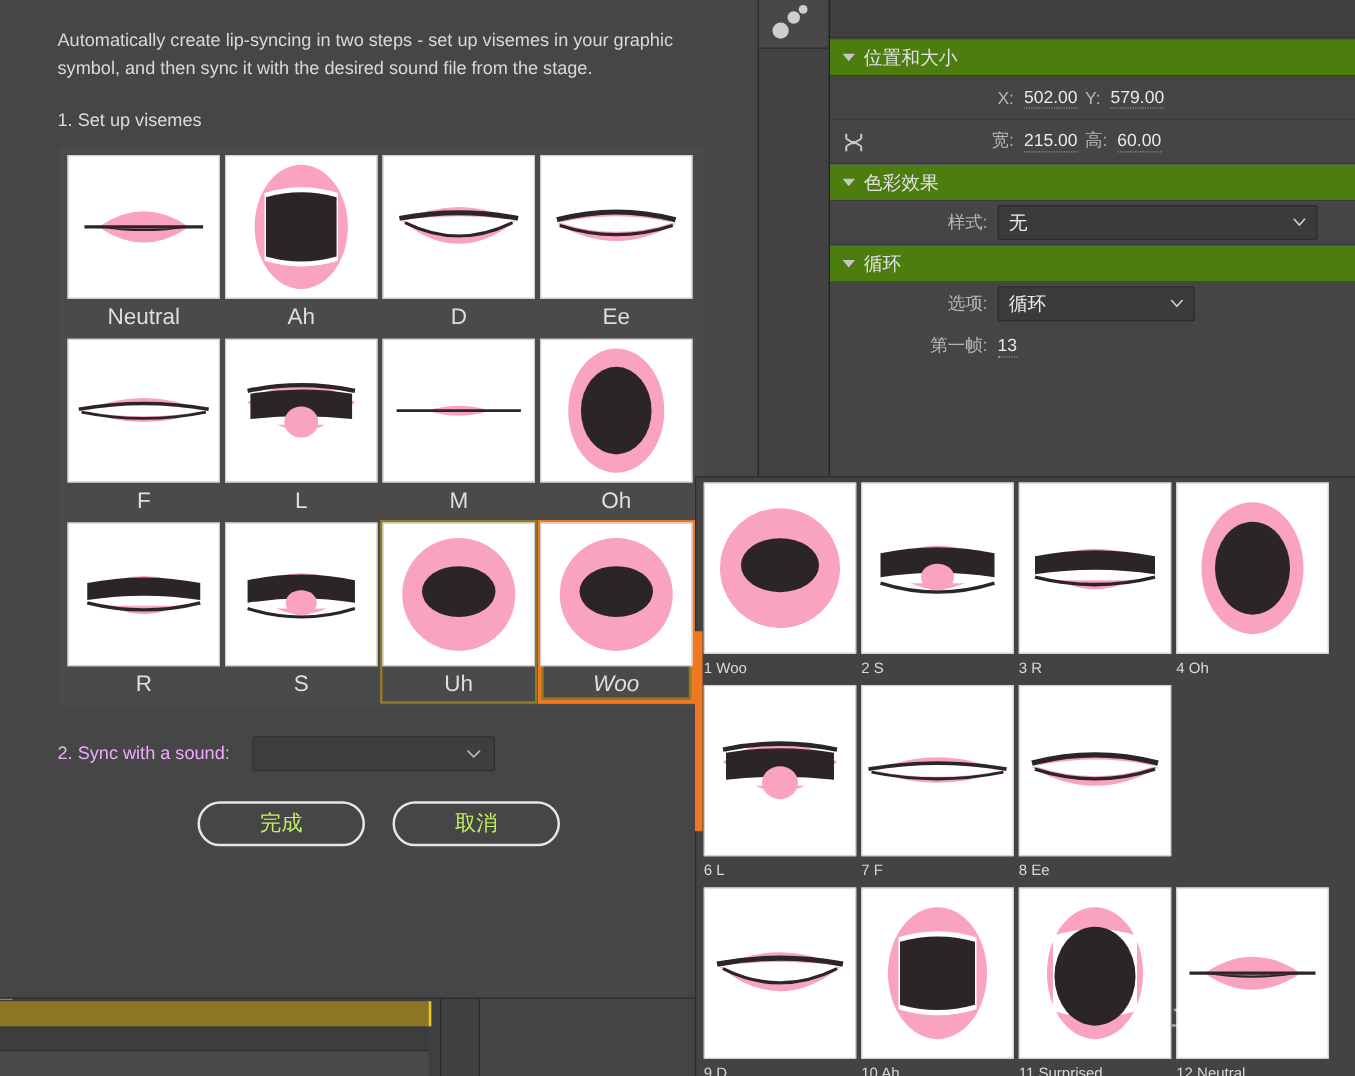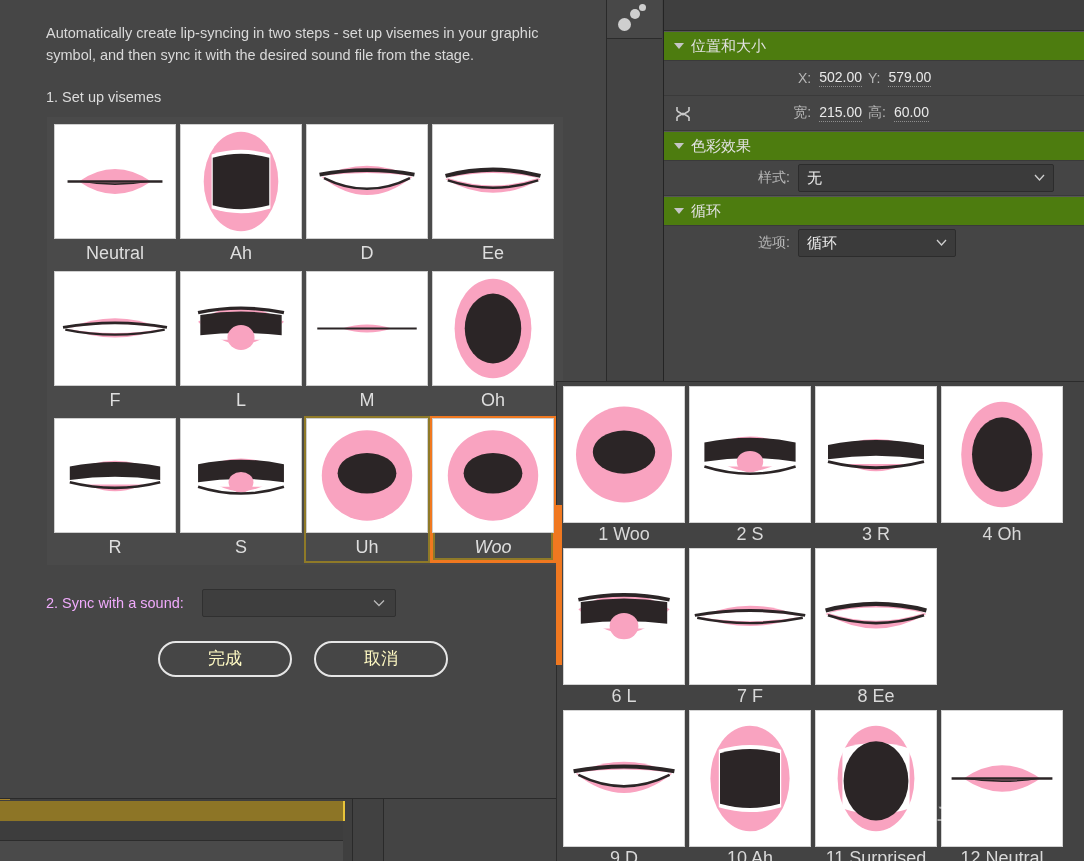--- a/index.html
+++ b/index.html
@@ -89,37 +89,37 @@
 
   #sync-row{display:flex;align-items:center;margin-top:24px;gap:18px;}
   #step2-label{font-size:14.5px;color:#f0abfc;}
   #sound-select{
     position:relative;width:192px;height:26px;background:#3e3e3e;border:1px solid #303030;border-radius:2px;
   }
   #sound-select .chev{position:absolute;right:10px;top:8px;width:12px;height:10px;}
   #dialog-buttons{display:flex;justify-content:center;gap:22px;margin-top:24px;padding-right:0;}
   .dlg-btn{
     min-width:134px;height:36px;border:2px solid #e6e6e6;border-radius:18px;background:transparent;
-    color:#fef9c3;font-size:17px;font-family:"Liberation Sans","DejaVu Sans",sans-serif;cursor:pointer;
+    color:#bef264;font-size:17px;font-family:"Liberation Sans","DejaVu Sans",sans-serif;cursor:pointer;
     display:flex;align-items:center;justify-content:center;
   }
 
   
   #frames-panel{
     position:absolute;left:556px;top:381px;width:528px;height:480px;
     background:#434343;border-top:1px solid #2c2c2c;border-left:1px solid #2c2c2c;
     box-sizing:border-box;padding:2px 2px 0 4px;
   }
   #frames-orange-marker{position:absolute;left:556px;top:505px;width:6px;height:160px;background:#f07820;}
   .frames-row{display:flex;}
   .frame-cell{width:126px;box-sizing:border-box;padding:2px 2px 0 2px;}
   .frame-thumb{
     width:122px;height:137px;background:#fff;border:1px solid #d3d3d3;box-sizing:border-box;overflow:hidden;
   }
-  .frame-name{text-align:center;color:#d9d9d9;font-size:18px;height:23px;line-height:23px;}
+  .frame-name{color:#d9d9d9;font-size:12px;height:23px;line-height:23px;}
 
   #watermark{
     position:absolute;left:905px;top:800px;font-size:30px;color:rgba(255,255,255,.55);
     letter-spacing:2px;pointer-events:none;font-family:"DejaVu Sans",sans-serif;
   }
   svg{display:block;}
 </style>
 </head>
 <body>
 
@@ -207,20 +207,26 @@
     </div>
     <div class="pp-select" style="width:122px;">
       <span>循环</span>
       <span class="chev">
         <svg viewBox="0 0 11 11" width="11" height="11">
             <path d="M1 3 L5.5 8 L10 3" stroke="#cfcfcf" stroke-width="1.3" fill="none"></path>
           </svg>
       </span>
     </div>
   </div>
+  <div class="pp-row">
+    <div style="width:118px;text-align:right;padding-right:8px;">
+      <span class="pp-label">第一帧:</span>
+    </div>
+    <span class="pp-value" style="margin-left:0">13</span>
+  </div>
 </div>
 
 <div id="lipsync-dialog">
   <div id="dialog-body">
     <p id="dialog-description">Automatically create lip-syncing in two steps - set up visemes in your graphic symbol, and then sync it with the desired sound file from the stage.</p>
     <div id="step1-label">1. Set up visemes</div>
 
     <div id="viseme-grid">
         <div class="viseme-row">
           <div class="viseme-cell">

